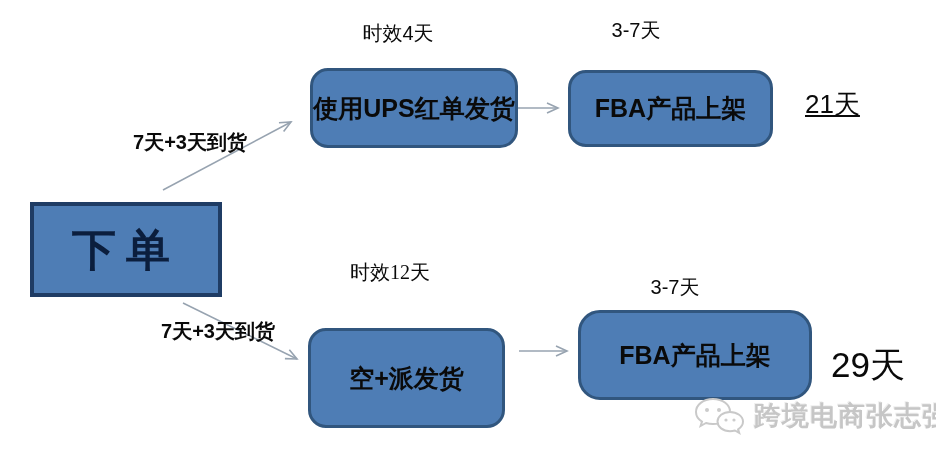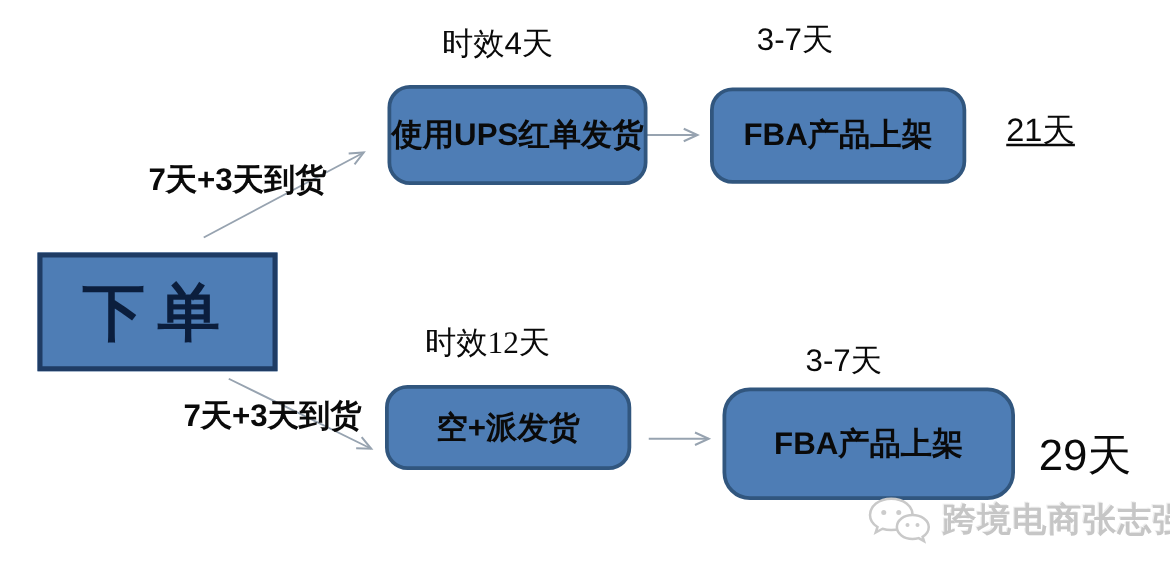--- a/index.html
+++ b/index.html
@@ -10,36 +10,36 @@
   .node {
     position:absolute; display:flex; align-items:center; justify-content:center;
     background:#4E7DB5; box-sizing:border-box;
   }
   .node-start {
     left:30px; top:202px; width:192px; height:95px;
     border:4px solid #1F3C64;
   }
   .node-start .start-label {
     font-family:"DejaVu Serif","Liberation Serif",serif;
-    font-size:50px; font-weight:700; color:#0B1E3D; letter-spacing:10px;
+    font-size:44px; font-weight:700; color:#0B1E3D; letter-spacing:10px;
     white-space:nowrap; line-height:1;
   }
   .node-rounded {
     border:3px solid #31567E; border-radius:18px;
   }
   .node-ship1 { left:310px; top:68px;  width:208px; height:80px; }
   .node-fba1  { left:568px; top:70px;  width:205px; height:77px; }
-  .node-ship2 { left:308px; top:308px; width:197px; height:68px; }
+  .node-ship2 { left:308px; top:328px; width:197px; height:100px; }
   .node-fba2  { left:578px; top:310px; width:234px; height:90px; border-radius:22px; }
   .node-text {
     font-size:25px; font-weight:700; color:#0a0a0a; white-space:nowrap; line-height:1;
   }
   .flabel {
     position:absolute; color:#0a0a0a; white-space:nowrap; line-height:1;
-    font-size:25px;
+    font-size:20px;
   }
   .flabel-bold { font-weight:700; }
   .time-top    { left:398px; top:23px;  transform:translateX(-50%); }
   .fbatime-top { left:636px; top:20px;  transform:translateX(-50%); }
   .total-top   { left:805px; top:91px;  font-size:26px;text-decoration:underline; }
   .arrlab-top  { left:190px; top:132px; transform:translateX(-50%); font-weight:600; }
   .time-bot    { left:390px; top:262px; transform:translateX(-50%);font-family:Liberation Serif, serif; }
   .fbatime-bot { left:675px; top:277px; transform:translateX(-50%); }
   .total-bot   { left:831px; top:347px; font-size:35px; }
   .arrlab-bot  { left:218px; top:321px; transform:translateX(-50%); font-weight:600; }

